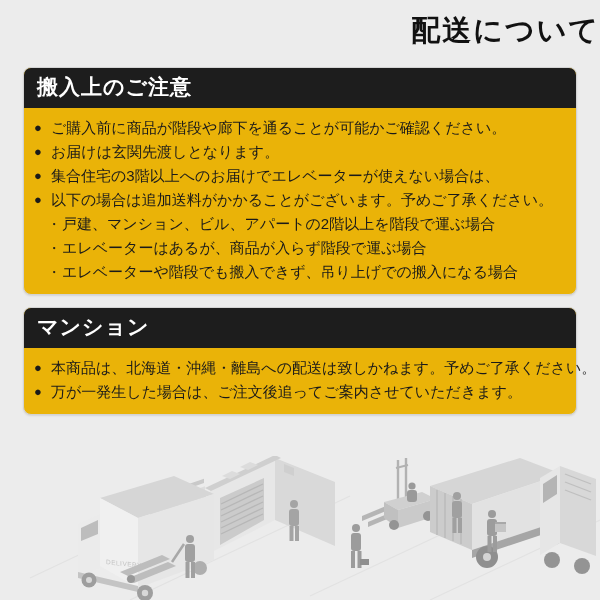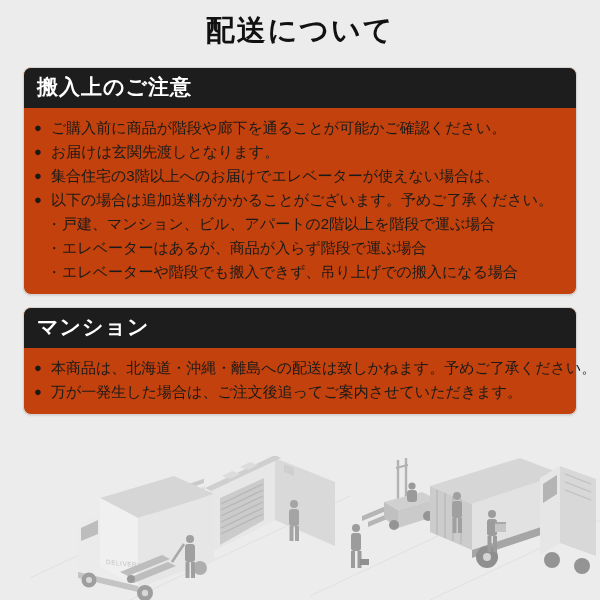--- a/index.html
+++ b/index.html
@@ -5,28 +5,28 @@
   html,body{margin:0;padding:0;}
   body{
     width:600px;height:600px;overflow:hidden;
     background:#ececec;
     font-family:"Liberation Sans","DejaVu Sans",sans-serif;
     -webkit-font-smoothing:antialiased;
   }
   .page{position:relative;width:600px;height:600px;}
   .page-title{
     margin:0;padding-top:11px;
-    text-align:center;
+    text-align:right;
     font-size:29px;font-weight:800;letter-spacing:2px;
     color:#111;
   }
   .card{
     position:relative;z-index:1;
     margin:6px 23px;
-    background:#c2410c;
+    background:#eab308;
     border:1px solid #d3d3d3;
     border-radius:8px;
     box-shadow:0 1px 2px rgba(0,0,0,0.10);
   }
   .card.first{margin-top:16px;}
   .card.second{margin-top:12px;}
   .card-header{
     background:#1d1d1d;color:#fff;
     font-size:21px;font-weight:700;letter-spacing:1px;
     padding:7px 12px 9px 13px;

